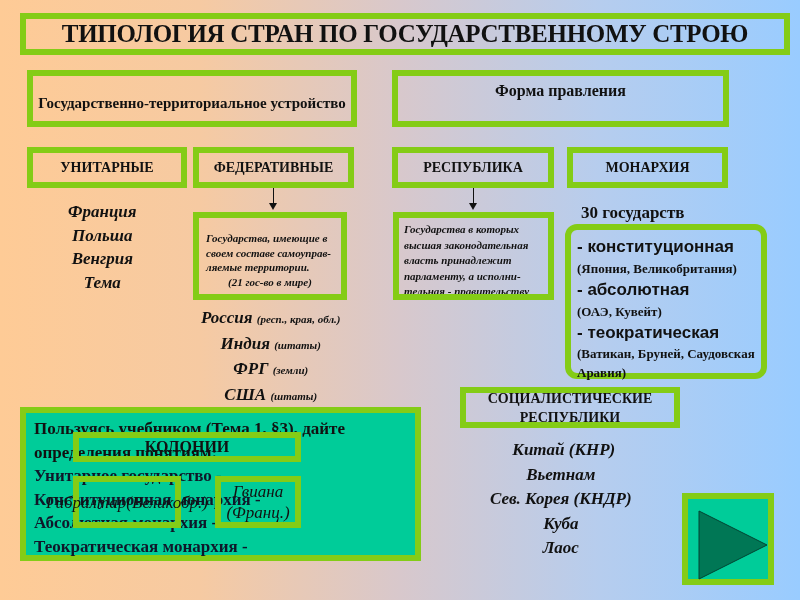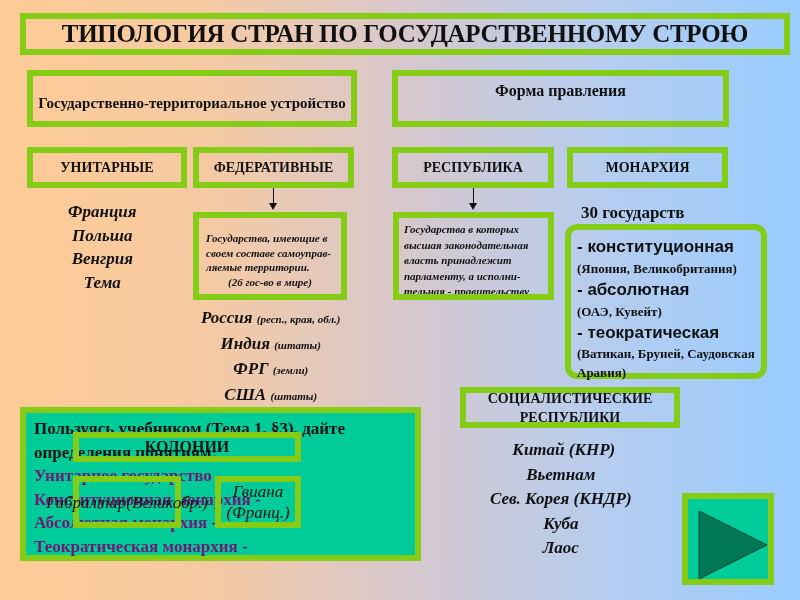--- a/index.html
+++ b/index.html
@@ -17,21 +17,21 @@
     .cat { top:147px; height:41px; font-size:14px; font-weight:bold; }
     .line { position:absolute; background:#111; width:1px; }
     .arrow { position:absolute; width:0; height:0; border-left:4px solid transparent; border-right:4px solid transparent; border-top:7px solid #111; }
     .list { position:absolute; font-weight:bold; font-style:italic;text-align:center; }
     .list div { white-space:nowrap; }
     .desc { font-size:11px; font-style:italic; font-weight:bold; line-height:14.5px; }
     .mon-box { left:565px; top:224px; width:202px; height:155px; padding:6px 6px; font-weight:bold;border-radius:12px; }
     .mon-type { font-size:17px; line-height:22px; font-family: "Liberation Sans", sans-serif; }
     .mon-ex { font-size:13px; line-height:21px; }
     .green { background:#00cc99; }
-    .red { color:#701a75; }
+    .red { color:#0f172a; }
   </style>
 </head>
 <body>
 
 <div class="box center title-box">ТИПОЛОГИЯ СТРАН ПО ГОСУДАРСТВЕННОМУ СТРОЮ</div>
 
 <div class="box center hdr1">Государственно-территориальное устройство</div>
 <div class="box center hdr2">Форма правления</div>
 
 <div class="box center cat" style="left:27px;width:160px;">УНИТАРНЫЕ</div>
@@ -48,21 +48,21 @@
   <div>Франция</div>
   <div>Польша</div>
   <div>Венгрия</div>
   <div>Тема</div>
 </div>
 
 <div class="box desc" style="left:193px;top:212px;width:154px;height:88px;padding:13px 0 0 7px;">
   <div>Государства, имеющие в</div>
   <div style="white-space:nowrap;">своем составе самоуправ-</div>
   <div>ляемые территории.</div>
-  <div style="padding-left:22px;">(26 гос-во в мире)</div>
+  <div style="padding-left:22px;">(21 гос-во в мире)</div>
 </div>
 
 <div class="list" style="left:201px;top:306px;font-size:17px;line-height:23.5px;">
   <div><span>Россия</span> <span style="font-size:11px;">(респ., края, обл.)</span></div>
   <div><span>Индия</span> <span style="font-size:11px;">(штаты)</span></div>
   <div><span>ФРГ</span> <span style="font-size:11px;">(земли)</span></div>
   <div><span>США</span> <span style="font-size:11px;">(штаты)</span></div>
 </div>
 
 <div class="box desc" style="left:393px;top:212px;width:161px;height:88px;padding:4px 0 0 5px;line-height:15.5px;white-space:nowrap;overflow:hidden;">

